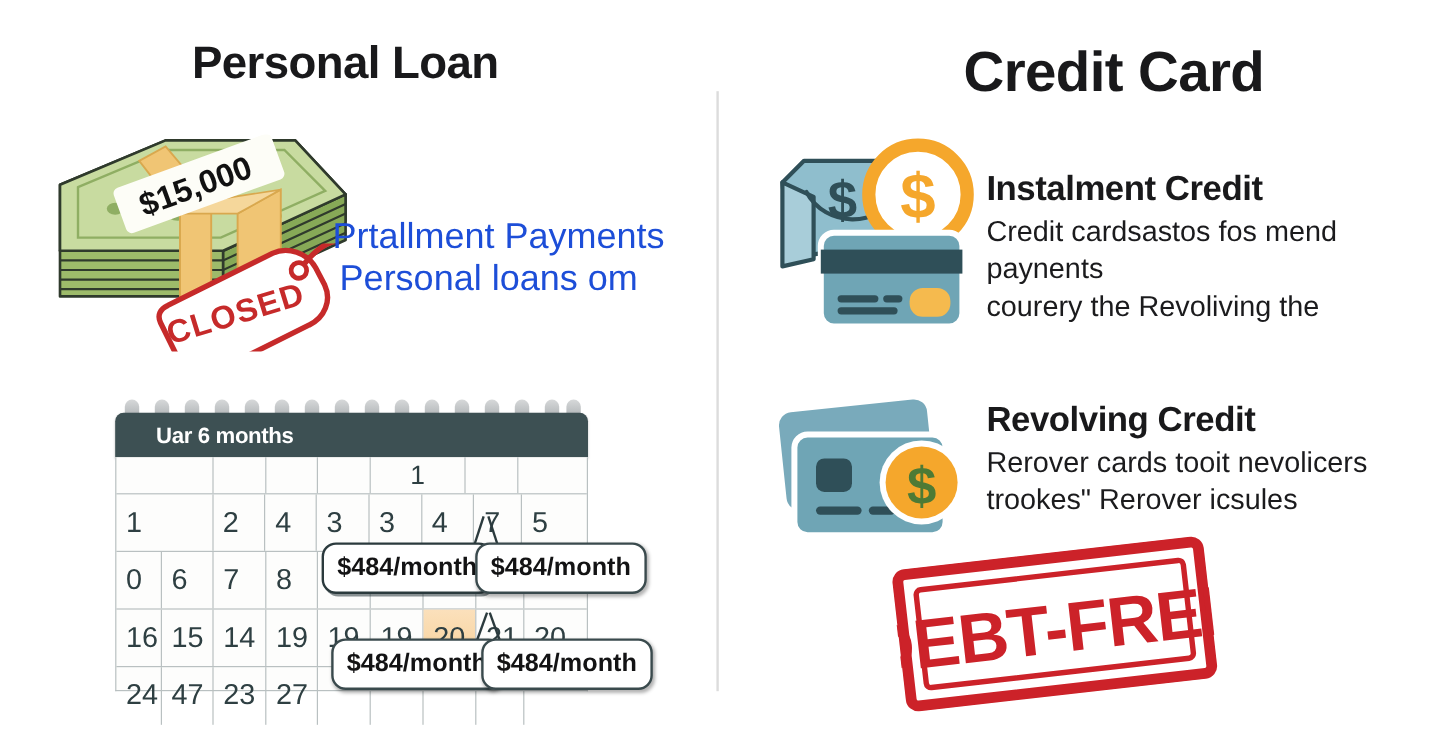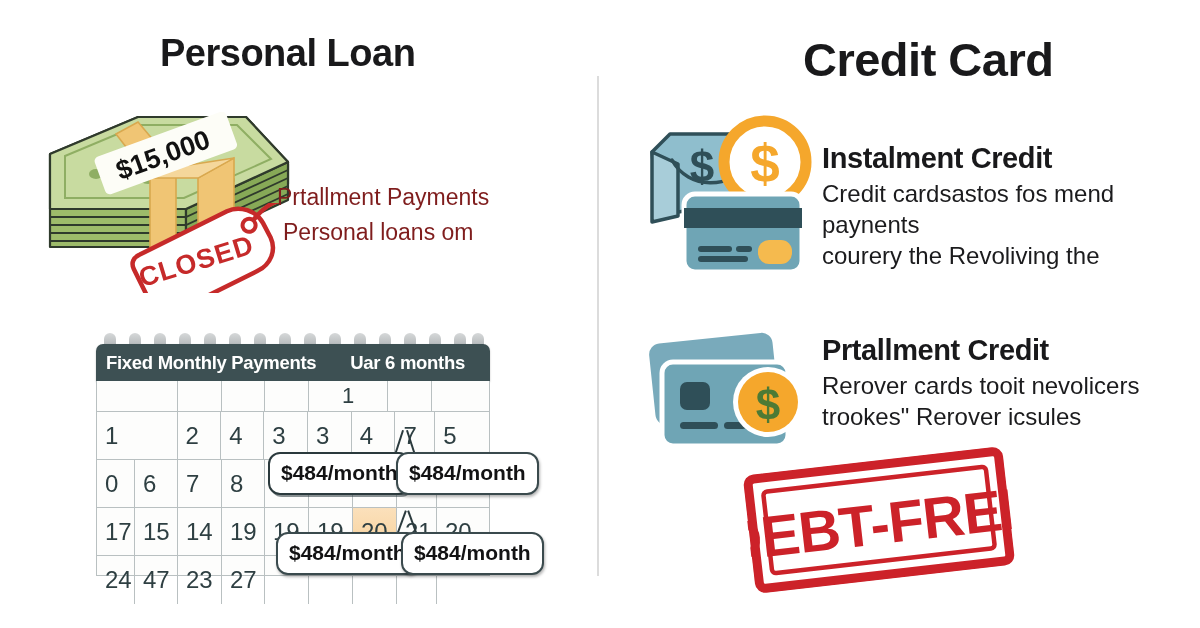--- a/index.html
+++ b/index.html
@@ -30,21 +30,21 @@
   #title-left{left:160px;top:32px;font-size:38px;}
   #title-right{left:803px;top:32px;font-size:47px;}
 
   
   .money-wrap{position:absolute;left:38px;top:112px;width:255px;height:175px;}
   .money-wrap svg{display:block;}
 
   
   .left-para{
     position:absolute;left:277px;top:180px;width:285px;
-    font-size:23px;line-height:35px;color:#7f1d1d;
+    font-size:30px;line-height:35px;color:#1d4ed8;
   }
   .left-para div{white-space:nowrap;}
   .lp2{padding-left:6px;}
 
   
   .calendar{
     position:absolute;left:96px;top:333px;width:394px;height:243px;
   }
   .cal-rings{position:absolute;left:0;top:0;width:394px;height:22px;}
   .ring{
@@ -223,21 +223,20 @@
       <div class="ring" style="left:258px"></div>
       <div class="ring" style="left:283px"></div>
       <div class="ring" style="left:308px"></div>
       <div class="ring" style="left:333px"></div>
       <div class="ring" style="left:358px"></div>
       <div class="ring" style="left:376px"></div>
     </div>
 
     <div class="cal-head"></div>
     <div class="cal-head-in">
-      <div class="cal-head-left">Fixed Monthly Payments</div>
       <div class="cal-head-right">Uar 6 months</div>
     </div>
 
     <div class="cal-body">
 
       <div class="cal-row r0">
         <div class="cal-cell center" style="width:81px"></div>
         <div class="cal-cell center" style="width:44px"></div>
         <div class="cal-cell center" style="width:43px"></div>
         <div class="cal-cell center" style="width:44px"></div>
@@ -263,21 +262,21 @@
         <div class="cal-cell" style="width:44px">7</div>
         <div class="cal-cell" style="width:43px">8</div>
         <div class="cal-cell" style="width:44px"></div>
         <div class="cal-cell" style="width:44px"></div>
         <div class="cal-cell" style="width:44px"></div>
         <div class="cal-cell" style="width:40px"></div>
         <div class="cal-cell" style="width:52px"></div>
       </div>
 
       <div class="cal-row r3">
-        <div class="cal-cell" style="width:38px">17</div>
+        <div class="cal-cell" style="width:38px">16</div>
         <div class="cal-cell" style="width:43px">15</div>
         <div class="cal-cell" style="width:44px">14</div>
         <div class="cal-cell" style="width:43px">19</div>
         <div class="cal-cell" style="width:44px">19</div>
         <div class="cal-cell" style="width:44px">19</div>
         <div class="cal-cell hl" style="width:44px">20</div>
         <div class="cal-cell" style="width:40px">21</div>
         <div class="cal-cell" style="width:52px">20</div>
       </div>
 
@@ -347,21 +346,21 @@
         <rect x="40" y="52" width="30" height="28" rx="7" fill="#2f4f58"></rect>
         <rect x="40" y="92" width="38" height="7" rx="3.5" fill="#2f4f58"></rect>
         <rect x="84" y="92" width="22" height="7" rx="3.5" fill="#2f4f58"></rect>
 
         <circle cx="128" cy="72" r="35" fill="#ffffff"></circle>
         <circle cx="128" cy="72" r="30" fill="#f5a72c"></circle>
         <text x="128" y="90" font-family="Liberation Sans, sans-serif" font-size="44" font-weight="bold" fill="#4d7a35" text-anchor="middle">$</text>
       </svg>
     </div>
     <div class="cc-text" id="cc-text-2">
-      <div class="cc-heading">Prtallment Credit</div>
+      <div class="cc-heading">Revolving Credit</div>
       <div class="cc-desc">
         <div>Rerover cards tooit nevolicers</div>
         <div>trookes" Rerover icsules</div>
       </div>
     </div>
   </div>
 
   <div class="stamp">
     <svg width="262" height="120" viewBox="0 0 262 120" xmlns="http://www.w3.org/2000/svg">
       <rect x="5" y="5" width="252" height="110" rx="6" fill="none" stroke="#cc2229" stroke-width="9"></rect>

